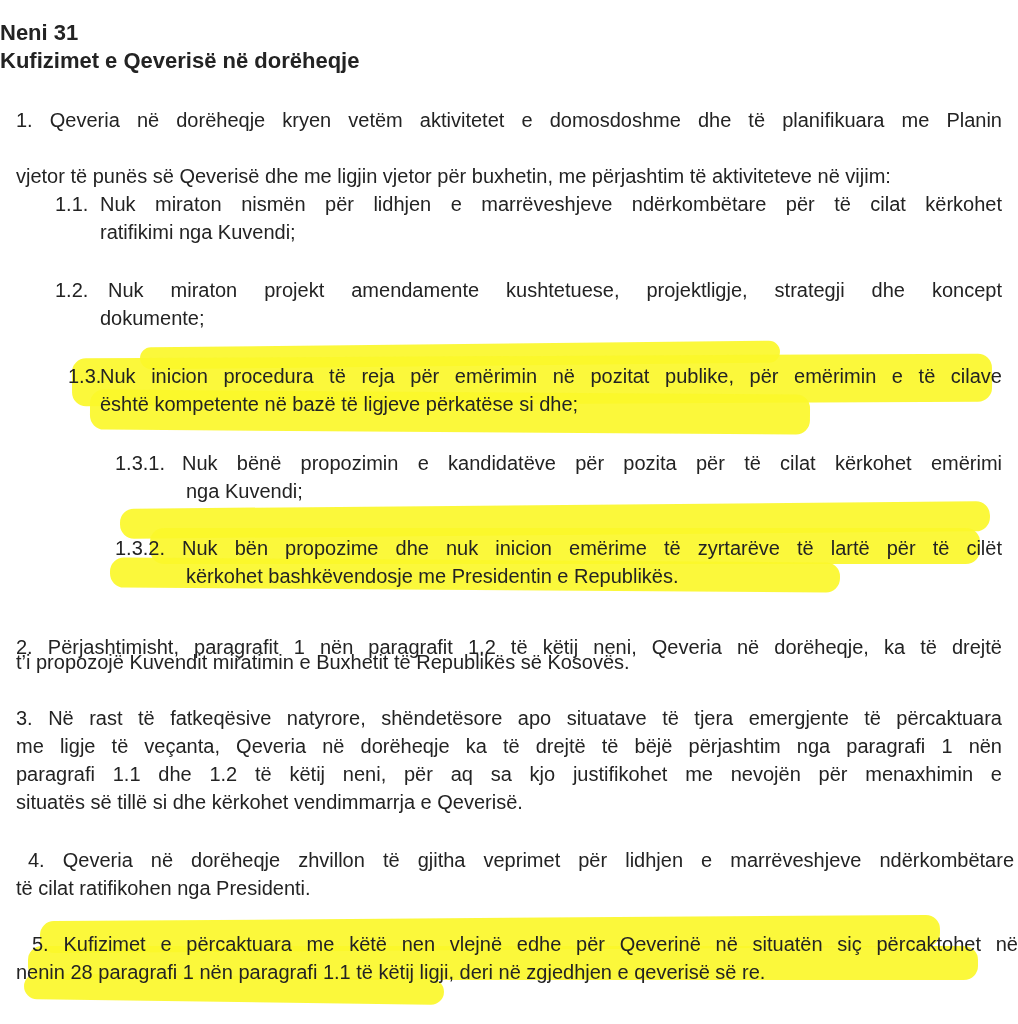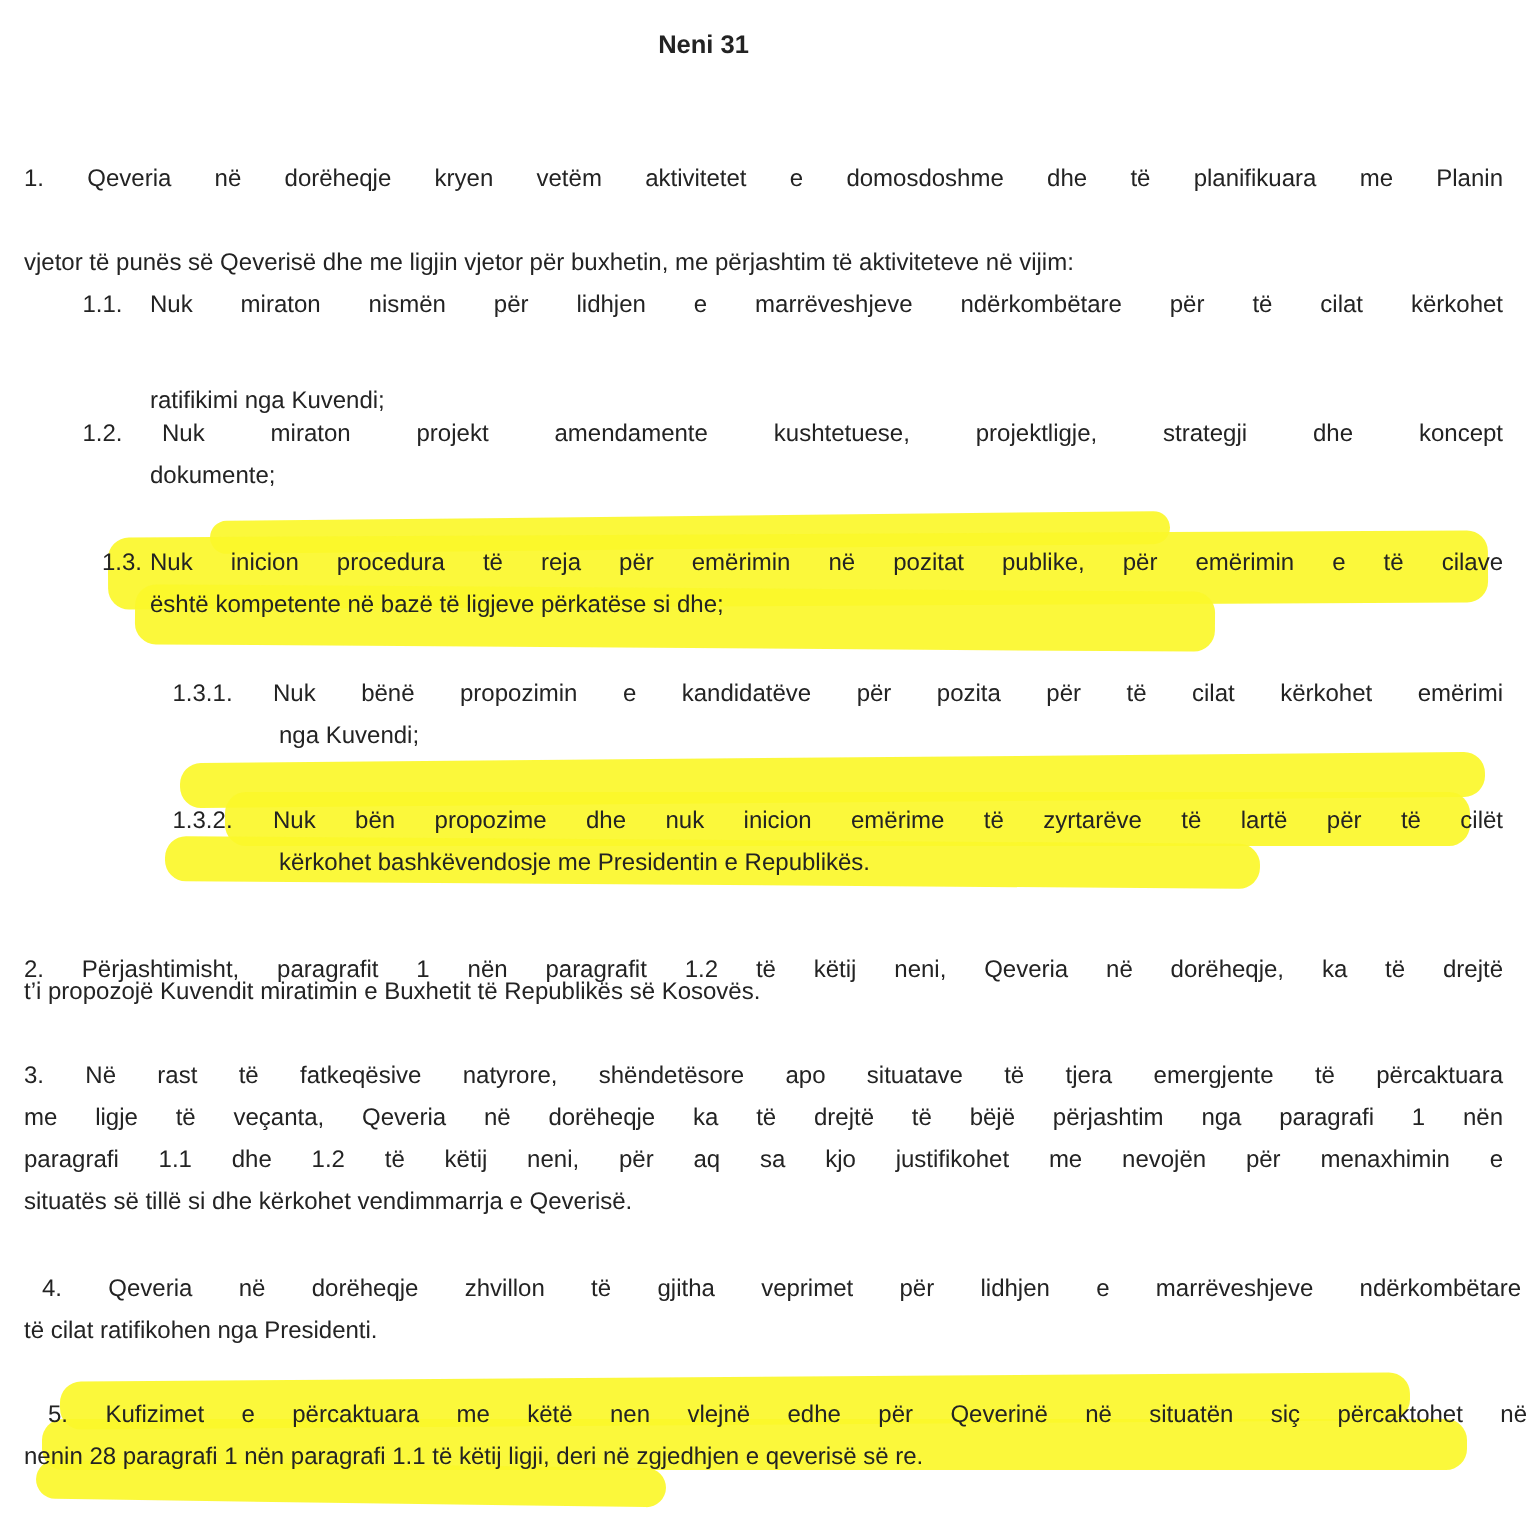--- a/index.html
+++ b/index.html
@@ -23,28 +23,27 @@
     .hl {
       position: absolute;
       background: #fbf72a;
       border-radius: 14px;
       opacity: 0.92;
       z-index: 0;
     }
     .title {
       position: absolute;
       left: 0; width: 938px;
-      text-align: center;
       font-weight: bold;
-      font-size: 17px;
+      font-size: 22px;
       z-index: 2;
     }
     .line {
       position: absolute;
-      font-size: 16px;
+      font-size: 20px;
       line-height: 24px;
       white-space: nowrap;
       z-index: 2;
     }
     .justify {
       text-align: justify;
       text-align-last: justify;
       white-space: normal;
     }
   </style>
@@ -59,30 +58,31 @@
 
   <div class="hl" style="left:120px; top:505px; width:870px; height:30px; transform:rotate(-0.5deg);"></div>
   <div class="hl" style="left:150px; top:528px; width:830px; height:36px;"></div>
   <div class="hl" style="left:110px; top:560px; width:730px; height:30px; transform:rotate(0.4deg);"></div>
 
   <div class="hl" style="left:40px; top:918px; width:900px; height:32px; transform:rotate(-0.4deg);"></div>
   <div class="hl" style="left:28px; top:946px; width:950px; height:34px;"></div>
   <div class="hl" style="left:24px; top:976px; width:420px; height:26px; transform:rotate(0.8deg);"></div>
 
   <div class="title" style="top:20px;">Neni 31</div>
+  <div class="title" style="top:48px;">Kufizimet e Qeverisë në dorëheqje</div>
 
   <div>
     <div class="line justify" style="left:16px; top:108px; width:986px;">1. Qeveria në dorëheqje kryen vetëm aktivitetet e domosdoshme dhe të planifikuara me Planin</div>
     <div class="line" style="left:16px; top:152px;margin-top:12px;">vjetor të punës së Qeverisë dhe me ligjin vjetor për buxhetin, me përjashtim të aktiviteteve në vijim:</div>
   </div>
 
   <div>
     <div class="line" style="left:55px; top:192px;">1.1.</div>
     <div class="line justify" style="left:100px; top:192px; width:902px;">Nuk miraton nismën për lidhjen e marrëveshjeve ndërkombëtare për të cilat kërkohet</div>
-    <div class="line" style="left:100px; top:220px;margin-top:36px;">ratifikimi nga Kuvendi;</div>
+    <div class="line" style="left:100px; top:220px;">ratifikimi nga Kuvendi;</div>
   </div>
 
   <div>
     <div class="line" style="left:55px; top:278px;">1.2.</div>
     <div class="line justify" style="left:108px; top:278px; width:894px;">Nuk miraton projekt amendamente kushtetuese, projektligje, strategji dhe koncept</div>
     <div class="line" style="left:100px; top:306px;">dokumente;</div>
   </div>
 
   <div>
     <div class="line" style="left:68px; top:364px;">1.3.</div>

